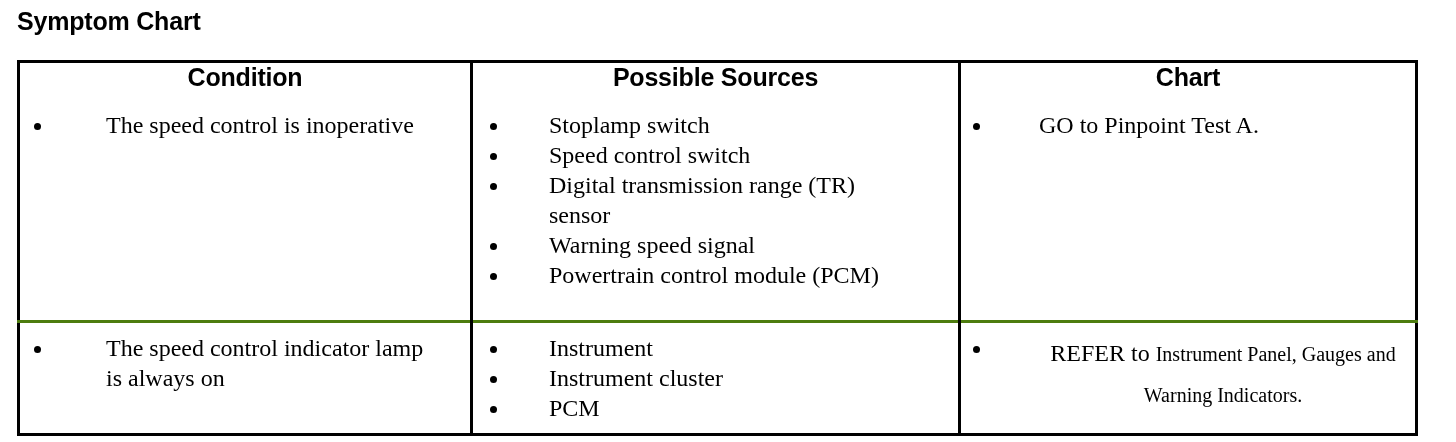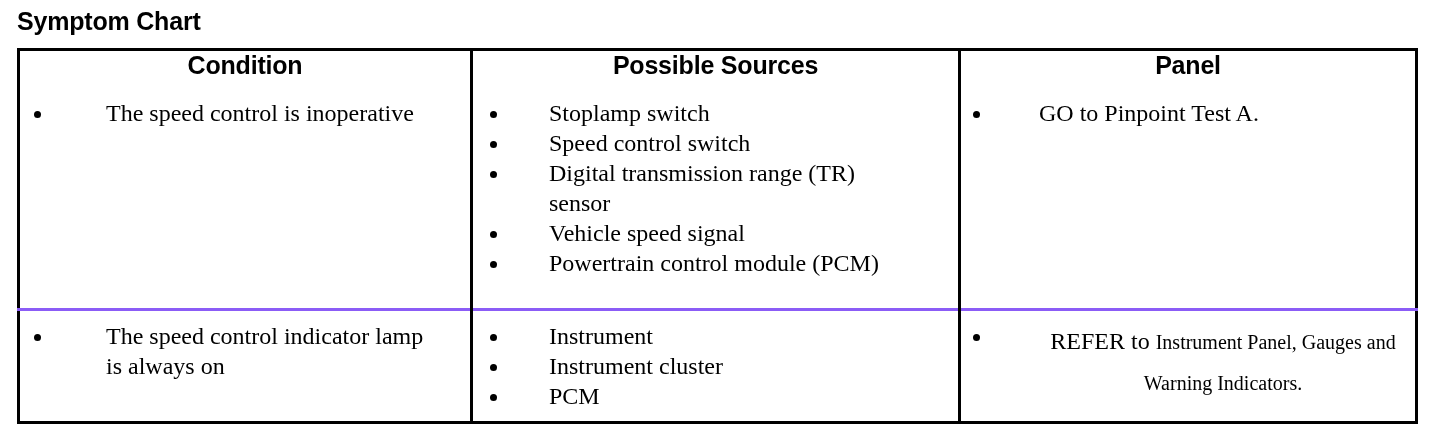--- a/index.html
+++ b/index.html
@@ -32,21 +32,21 @@
     font-size: 25px;
     line-height: 30px;
     letter-spacing: -0.2px;
     white-space: nowrap;
   }
 
   
   .symptom-table {
     position: absolute;
     left: 17px;
-    top: 48px;
+    top: 60px;
     width: 1398px;
     height: 370px;
     border-collapse: collapse;
     table-layout: fixed;
     border: 3px solid #000;
   }
   .symptom-table col.c-cond   { width: 453px; }
   .symptom-table col.c-src    { width: 488px; }
   .symptom-table col.c-act    { width: 457px; }
 
@@ -71,21 +71,21 @@
     text-align: center;
     vertical-align: middle;
     font-family: "Liberation Sans", "DejaVu Sans", sans-serif;
     font-weight: bold;
     font-size: 25px;
     letter-spacing: -0.2px;
   }
 
   
   tbody tr.row-divider > td {
-    border-top: 3px solid #8b5cf6;
+    border-top: 3px solid #4d7c0f;
     margin-left: 44px;
   }
 
   .cell-inner {
     padding: 10px 8px 10px 0;
   }
   tbody tr.r1 .cell-inner { min-height: 200px; }
   tbody tr.r2 .cell-inner { min-height: 85px; }
 
   
@@ -146,21 +146,21 @@
   <table class="symptom-table">
     <colgroup>
       <col class="c-cond">
       <col class="c-src">
       <col class="c-act">
     </colgroup>
     <thead>
       <tr>
         <th>Condition</th>
         <th class="sep">Possible Sources</th>
-        <th class="sep">Panel</th>
+        <th class="sep">Chart</th>
       </tr>
     </thead>
     <tbody>
 
       <tr class="r1">
         <td class="col-condition">
           <div class="cell-inner">
             <ul class="bullets">
               <li>
                 <span class="wrapbox" style="display:inline-block">The speed control is inoperative</span>
@@ -174,21 +174,21 @@
               <li>
                 <span class="wrapbox" style="display:inline-block">Stoplamp switch</span>
               </li>
               <li>
                 <span class="wrapbox" style="display:inline-block">Speed control switch</span>
               </li>
               <li>
                 <span class="wrapbox" style="display:inline-block">Digital transmission range (TR) sensor</span>
               </li>
               <li>
-                <span class="wrapbox" style="display:inline-block">Vehicle speed signal</span>
+                <span class="wrapbox" style="display:inline-block">Warning speed signal</span>
               </li>
               <li>
                 <span class="wrapbox" style="display:inline-block">Powertrain control module (PCM)</span>
               </li>
             </ul>
           </div>
         </td>
         <td class="sep col-action">
           <div class="cell-inner">
             <ul class="bullets">

